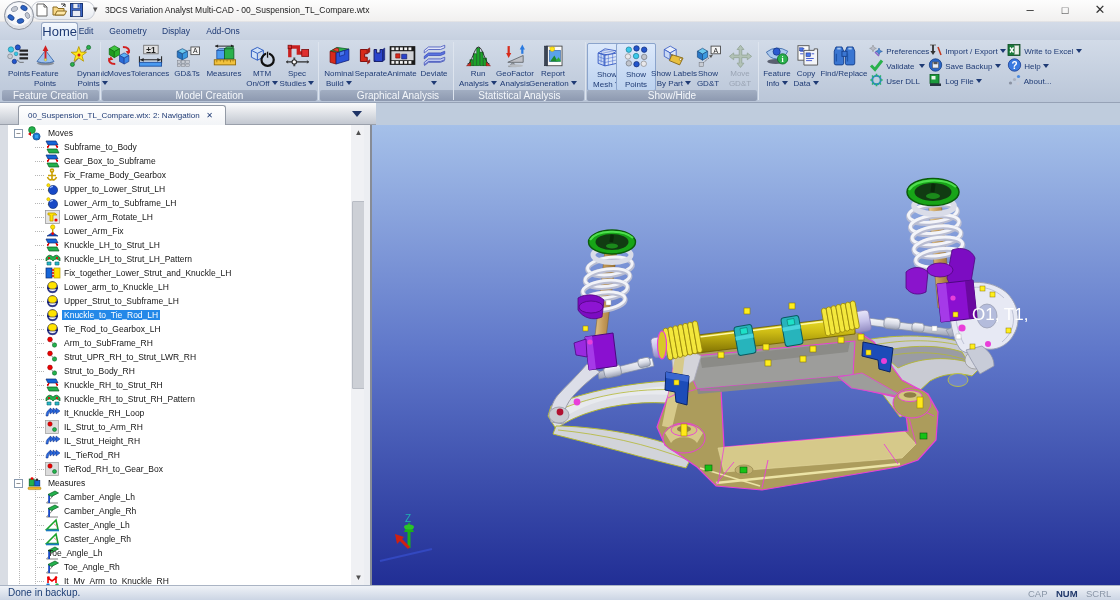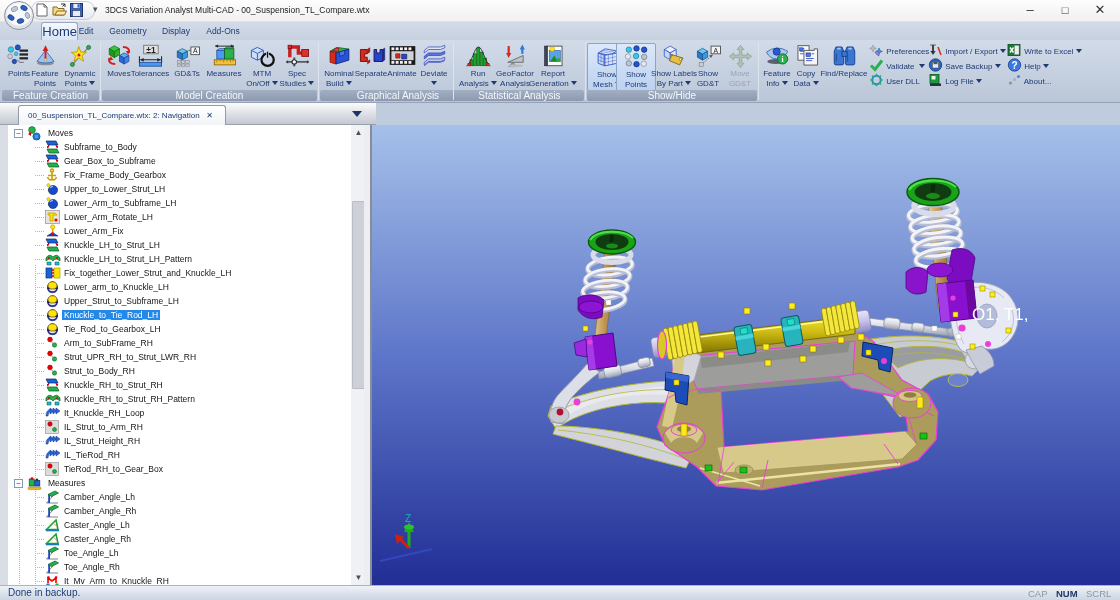--- a/index.html
+++ b/index.html
@@ -102,21 +102,21 @@
           <circle cx="13" cy="12" r="2.2" fill="#35c8e8" stroke="#1a7a90" stroke-width="0.6"></circle>
           <path d="M14 19 a7 7 0 0 0 8 3" stroke="#444" stroke-width="0.8" fill="none"></path>
         </svg>Points</div>
 <div class="ri " style="left:19px;width:52px;"><svg width="34" height="28" viewBox="0 0 34 28">
           <ellipse cx="17" cy="23" rx="10" ry="2.5" fill="#8a8f98"></ellipse>
           <path d="M17 8 L7 21 A15 6 0 0 0 27 21 Z" fill="#9ec2ee" stroke="#3a66a8" stroke-width="1"></path>
           <path d="M17 19 L17 6" stroke="#d22020" stroke-width="2.2"></path>
           <path d="M17 2 L13.6 8.6 L20.4 8.6 Z" fill="#d22020"></path>
           <circle cx="17" cy="19" r="1.6" fill="#e8e848" stroke="#888" stroke-width="0.5"></circle>
         </svg>Feature<br>Points</div>
-<div class="ri " style="left:52px;width:56px;"><svg width="34" height="28" viewBox="0 0 34 28">
+<div class="ri " style="left:52px;width:56px;text-align:right;"><svg width="34" height="28" viewBox="0 0 34 28">
           <path d="M7 25 L27 4" stroke="#777" stroke-width="1.2"></path>
           <circle cx="26.5" cy="4.5" r="2.4" fill="#2ab14c" stroke="#0a5a20" stroke-width="0.7"></circle>
           <circle cx="7.5" cy="24.5" r="2.4" fill="#2ab14c" stroke="#0a5a20" stroke-width="0.7"></circle>
           <path d="M15 3.5 L17.3 10 L24 10.2 L18.7 14.2 L20.6 20.7 L15 16.8 L9.4 20.7 L11.3 14.2 L6 10.2 L12.7 10 Z" fill="#ffe61a" stroke="#b89a00" stroke-width="1"></path>
           <circle cx="15.2" cy="13.4" r="1.8" fill="#d22020"></circle>
         </svg>Dynamic<br>Points <span class="dn"></span></div>
 <div class="rcap" style="left:2px;width:97px;top:50px;height:11px;position:absolute;">Feature Creation</div>
 <div class="rsep" style="left:100px;"></div>
 <div class="ri " style="left:99px;width:40px;"><svg width="34" height="28" viewBox="0 0 34 28">
           <path d="M5 6 l6 -3.5 l6 3.5 l-6 3.5 Z" fill="#3ec43e" stroke="#0a6a0a" stroke-width="0.8"></path>
@@ -622,21 +622,21 @@
             <path d="M9 6 A4 4 0 0 1 11.5 8.5" stroke="#e08080" stroke-width="0.9" fill="none"></path>
           </svg></div>
 <div class="trow14" style="left:64px;top:407px;">Caster_Angle_Rh</div>
 <div style="position:absolute;left:35px;top:428px;width:10px;height:1px;background-image:linear-gradient(90deg,#b5b5b5 1px,transparent 1px);background-size:2px 1px;"></div>
 <div class="trow14" style="left:45px;top:421px;"><svg width="15" height="14" viewBox="0 0 15 14">
             <path d="M1.5 13 L8 6" stroke="#777" stroke-width="0.9"></path>
             <path d="M1.5 13 L13 13" stroke="#777" stroke-width="0.9"></path>
             <rect x="3.2" y="4" width="1.8" height="9" fill="#1849c6"></rect>
             <path d="M3 4.5 L10 1 L13.5 3 L6.5 6.5 Z" fill="#22b14c" stroke="#0a5a20" stroke-width="0.7"></path>
           </svg></div>
-<div class="trow14" style="left:64px;top:421px;">Toe_Angle_Lh</div>
+<div class="trow14" style="left:48px;top:421px;">Toe_Angle_Lh</div>
 <div style="position:absolute;left:35px;top:442px;width:10px;height:1px;background-image:linear-gradient(90deg,#b5b5b5 1px,transparent 1px);background-size:2px 1px;"></div>
 <div class="trow14" style="left:45px;top:435px;"><svg width="15" height="14" viewBox="0 0 15 14">
             <path d="M1.5 13 L8 6" stroke="#777" stroke-width="0.9"></path>
             <path d="M1.5 13 L13 13" stroke="#777" stroke-width="0.9"></path>
             <rect x="3.2" y="4" width="1.8" height="9" fill="#1849c6"></rect>
             <path d="M3 4.5 L10 1 L13.5 3 L6.5 6.5 Z" fill="#22b14c" stroke="#0a5a20" stroke-width="0.7"></path>
           </svg></div>
 <div class="trow14" style="left:64px;top:435px;">Toe_Angle_Rh</div>
 <div style="position:absolute;left:35px;top:456px;width:10px;height:1px;background-image:linear-gradient(90deg,#b5b5b5 1px,transparent 1px);background-size:2px 1px;"></div>
 <div class="trow14" style="left:45px;top:449px;"><svg width="16" height="14" viewBox="0 0 16 14">

